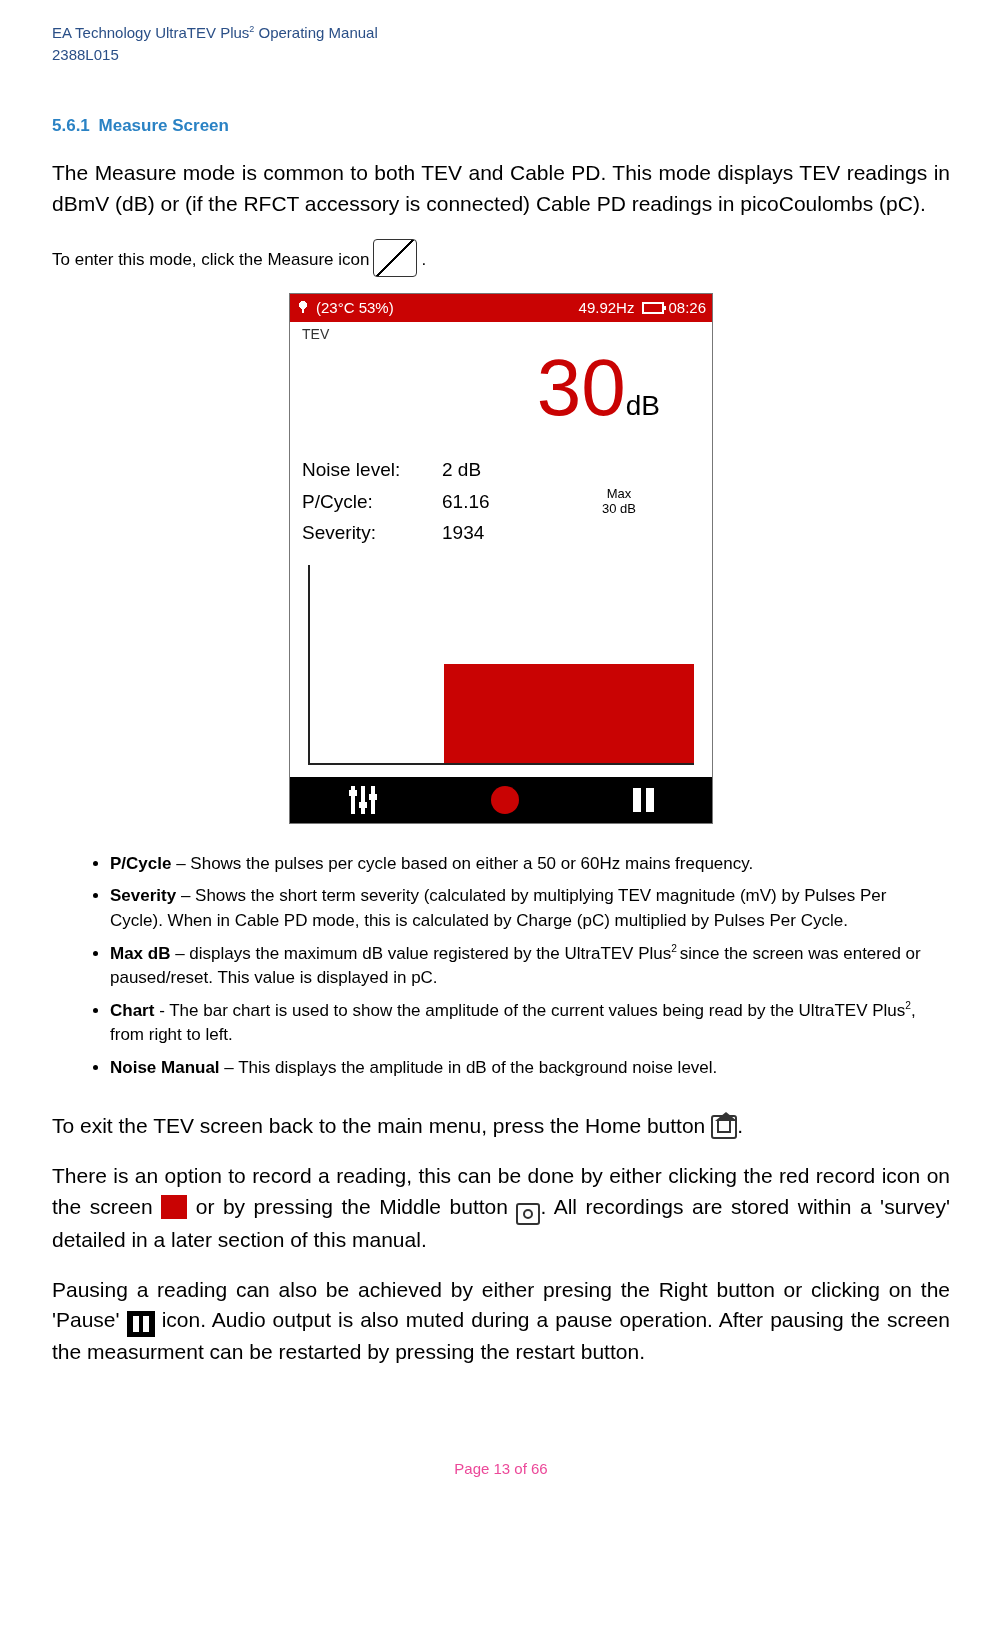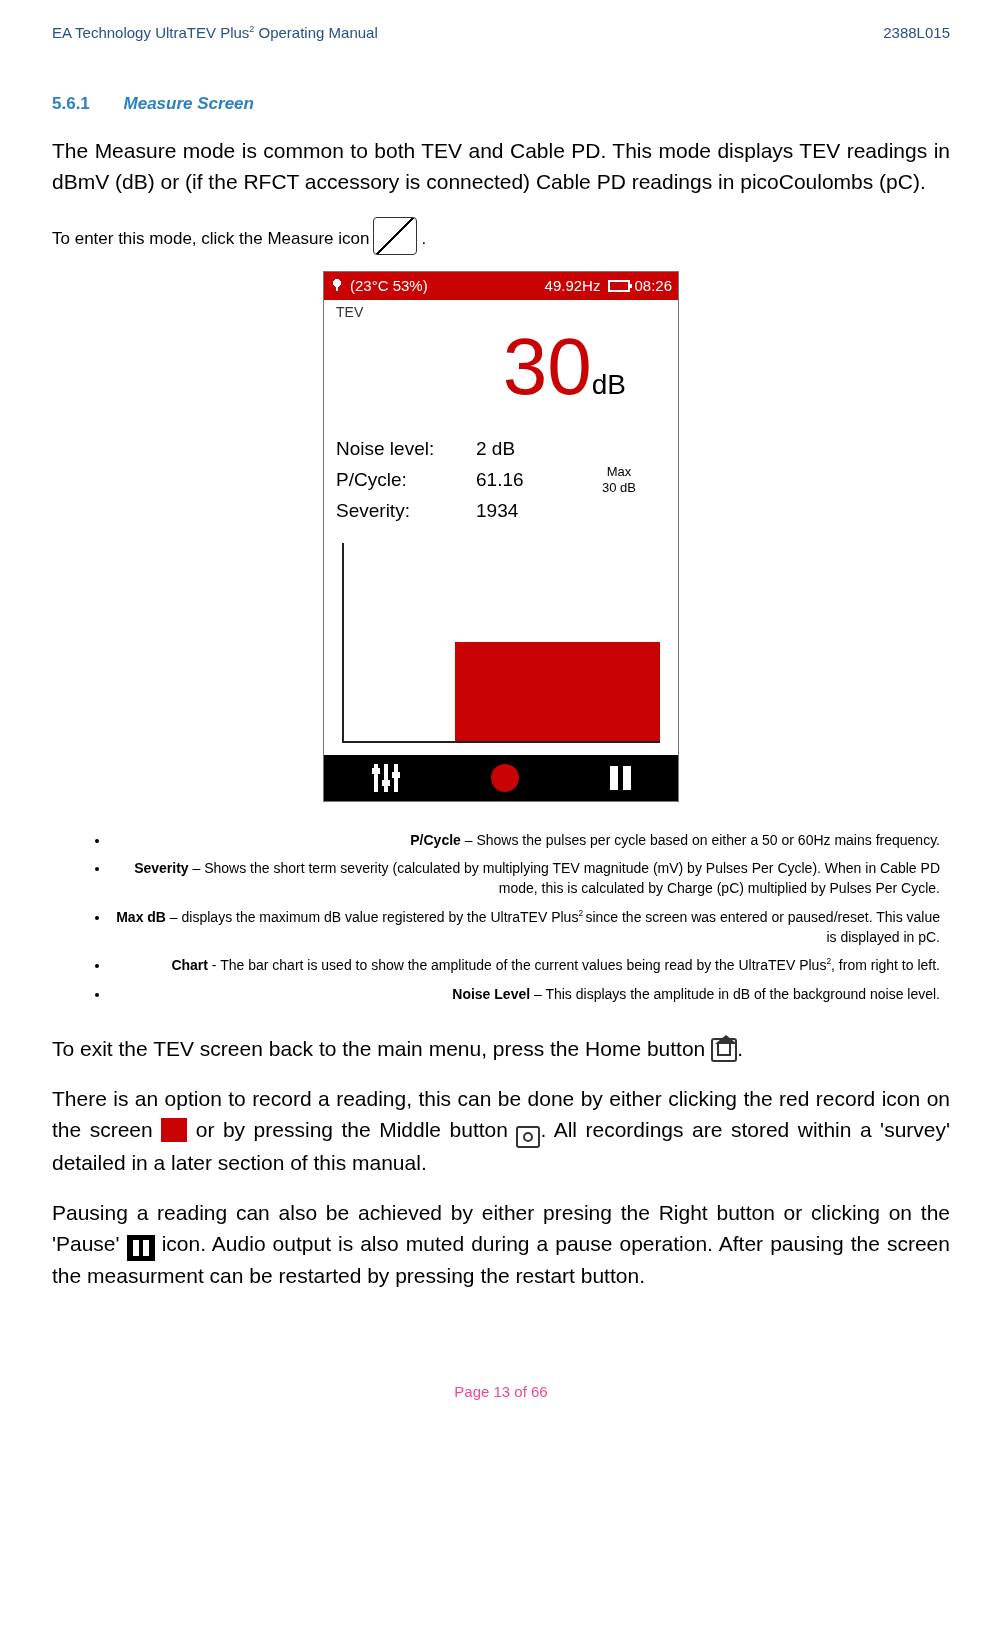--- a/index.html
+++ b/index.html
@@ -10,43 +10,44 @@
     margin: 0 auto;
     padding: 22px 52px 22px 52px;
     line-height: 1.45;
   }
   .header-row {
     display: flex;
     justify-content: space-between;
     font-size: 15px;
     color: #2a4f87;
     margin-bottom: 48px;
+    flex-direction: column;
   }
   .sup2 { vertical-align: super; font-size: 0.6em; }
   .section-num {
     color: #2a82c4;
     font-weight: 700;
     font-size: 17px;
     margin-bottom: 20px;
   }
-  .section-num .title-sp { margin-left: 29px; font-style: italic; }
+  .section-num .title-sp { margin-left: 4px; }
   p.text { font-size: 21px; text-align: justify; margin-bottom: 20px; }
   .inline-row { display: flex; flex-wrap: wrap; align-items: flex-end; gap: 4px; font-size: 17px; text-align: justify; margin-bottom: 20px;}
   .ruler-icon {
     width: 44px; height: 38px;
     border: 1px solid #333; border-radius: 4px;
     background:
       linear-gradient(135deg, transparent 48%, #000 48%, #000 52%, transparent 52%),
       #fff;
     position: relative;
     display: inline-block;
     margin-bottom: -4px;
   }
   .device {
-    width: 356px;
+    width: 424px;
     margin: 10px auto 28px auto;
     border: 1px solid #777;
   }
   .device .bar {
     background: #c90303;
     color: #fff;
     display: flex;
     align-items: center;
     font-size: 15px;
     height: 28px;
@@ -85,21 +86,21 @@
   .sliders-icon {
     width:30px; height:28px; position:relative;
   }
   .sliders-icon .line{position:absolute;width:4px;height:28px;background:#fff;top:0;}
   .sliders-icon .l1{left:4px;} .sliders-icon .l2{left:14px;} .sliders-icon .l3{left:24px;}
   .sliders-icon .knob{position:absolute;width:8px;height:6px;background:#fff;left:2px;}
   .sliders-icon .k1{top:4px;} .sliders-icon .k2{top:16px;left:12px;} .sliders-icon .k3{top:8px;left:22px;}
   .record-dot{width:28px;height:28px;border-radius:50%;background:#c90303;}
   .pause-white{width:22px;height:24px;display:flex;gap:5px;}
   .pause-white span{display:block;width:8px;height:24px;background:#fff;}
-  ul.bullets { list-style: disc; margin: 0 0 30px 58px; font-size:14px;text-align:right;}
+  ul.bullets { list-style: disc; margin: 0 0 30px 58px; font-size:17px;}
   ul.bullets li { margin-bottom: 8px; padding-right:10px;}
   .b { font-weight:700;}
   .home-btn{display:inline-flex;align-items:center;justify-content:center;width:26px;height:24px;border:2px solid #333;border-radius:3px;margin-bottom:-4px;}
   .home-shape{width:14px;height:12px;border:2px solid #333;border-top:0;position:relative;}
   .home-shape::before{content:"";position:absolute;left:-4px;top:-9px;width:0;height:0;border-left:11px solid transparent;border-right:11px solid transparent;border-bottom:9px solid #333;}
   .red-square{width:26px;height:24px;background:#c90303;display:inline-block;vertical-align:-5px;}
   .center-btn{display:inline-flex;align-items:center;justify-content:center;width:24px;height:22px;border:2px solid #333;border-radius:3px;vertical-align:-5px;}
   .center-dot{width:10px;height:10px;border:2px solid #333;border-radius:50%;}
   .pause-black{display:inline-flex;align-items:center;justify-content:center;width:28px;height:26px;background:#000;vertical-align:-5px;}
   .pause-black span{display:block;width:6px;height:16px;background:#fff;margin:0 2px;}
@@ -186,21 +187,21 @@
   <li>
     <span class="b">Severity</span><span> – Shows the short term severity (calculated by multiplying TEV magnitude (mV) by Pulses Per Cycle). When in Cable PD mode, this is calculated by Charge (pC) multiplied by Pulses Per Cycle.</span>
   </li>
   <li>
     <span class="b">Max dB</span><span> – displays the maximum dB value registered by the UltraTEV Plus</span><span class="sup2">2 </span><span> since the screen was entered or paused/reset. This value is displayed in pC.</span>
   </li>
   <li>
     <span class="b">Chart</span><span> - The bar chart is used to show the amplitude of the current values being read by the UltraTEV Plus</span><span class="sup2">2</span><span>, from right to left.</span>
   </li>
   <li>
-    <span class="b">Noise Level</span><span> – This displays the amplitude in dB of the background noise level.</span>
+    <span class="b">Noise Manual</span><span> – This displays the amplitude in dB of the background noise level.</span>
   </li>
 </ul>
 
 <p class="text">
   <span>To exit the TEV screen back to the main menu, press the Home button </span>
   <span class="home-btn">
       <span class="home-shape"></span>
     </span><span>.</span>
 </p>
 

